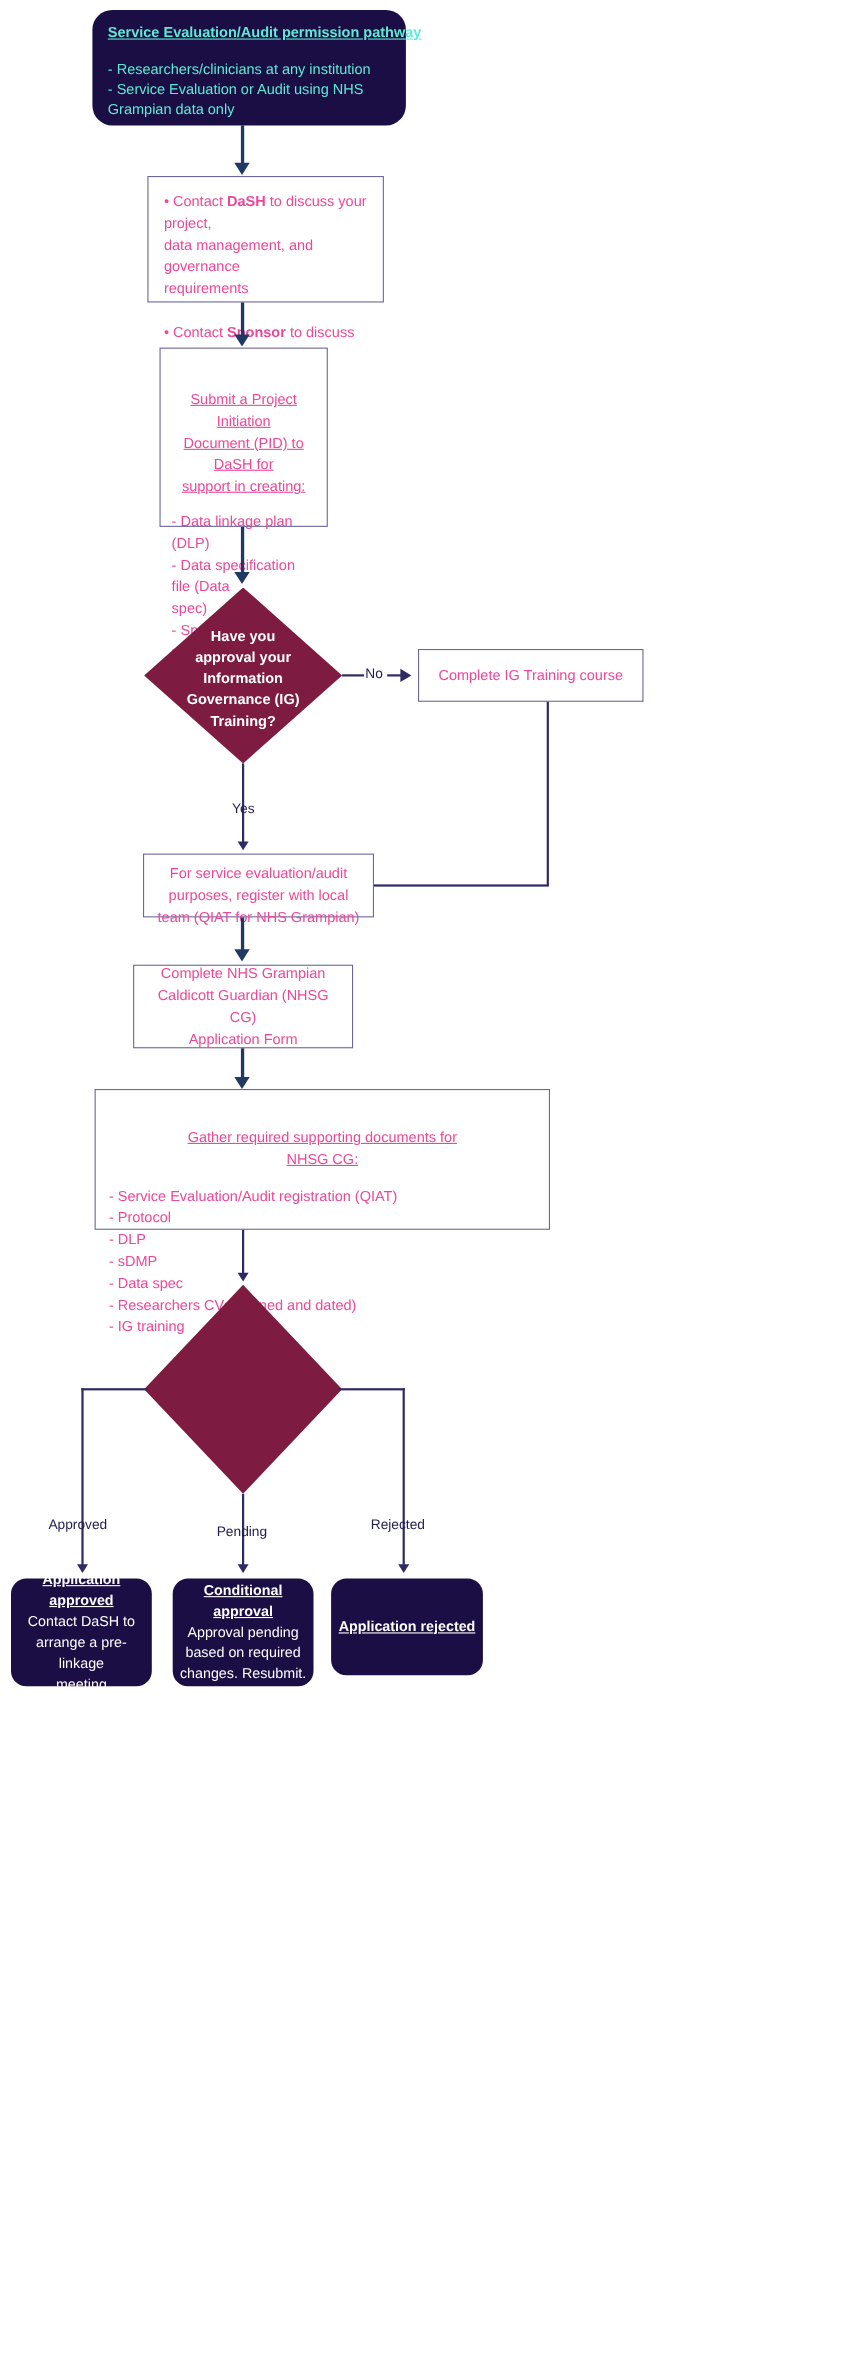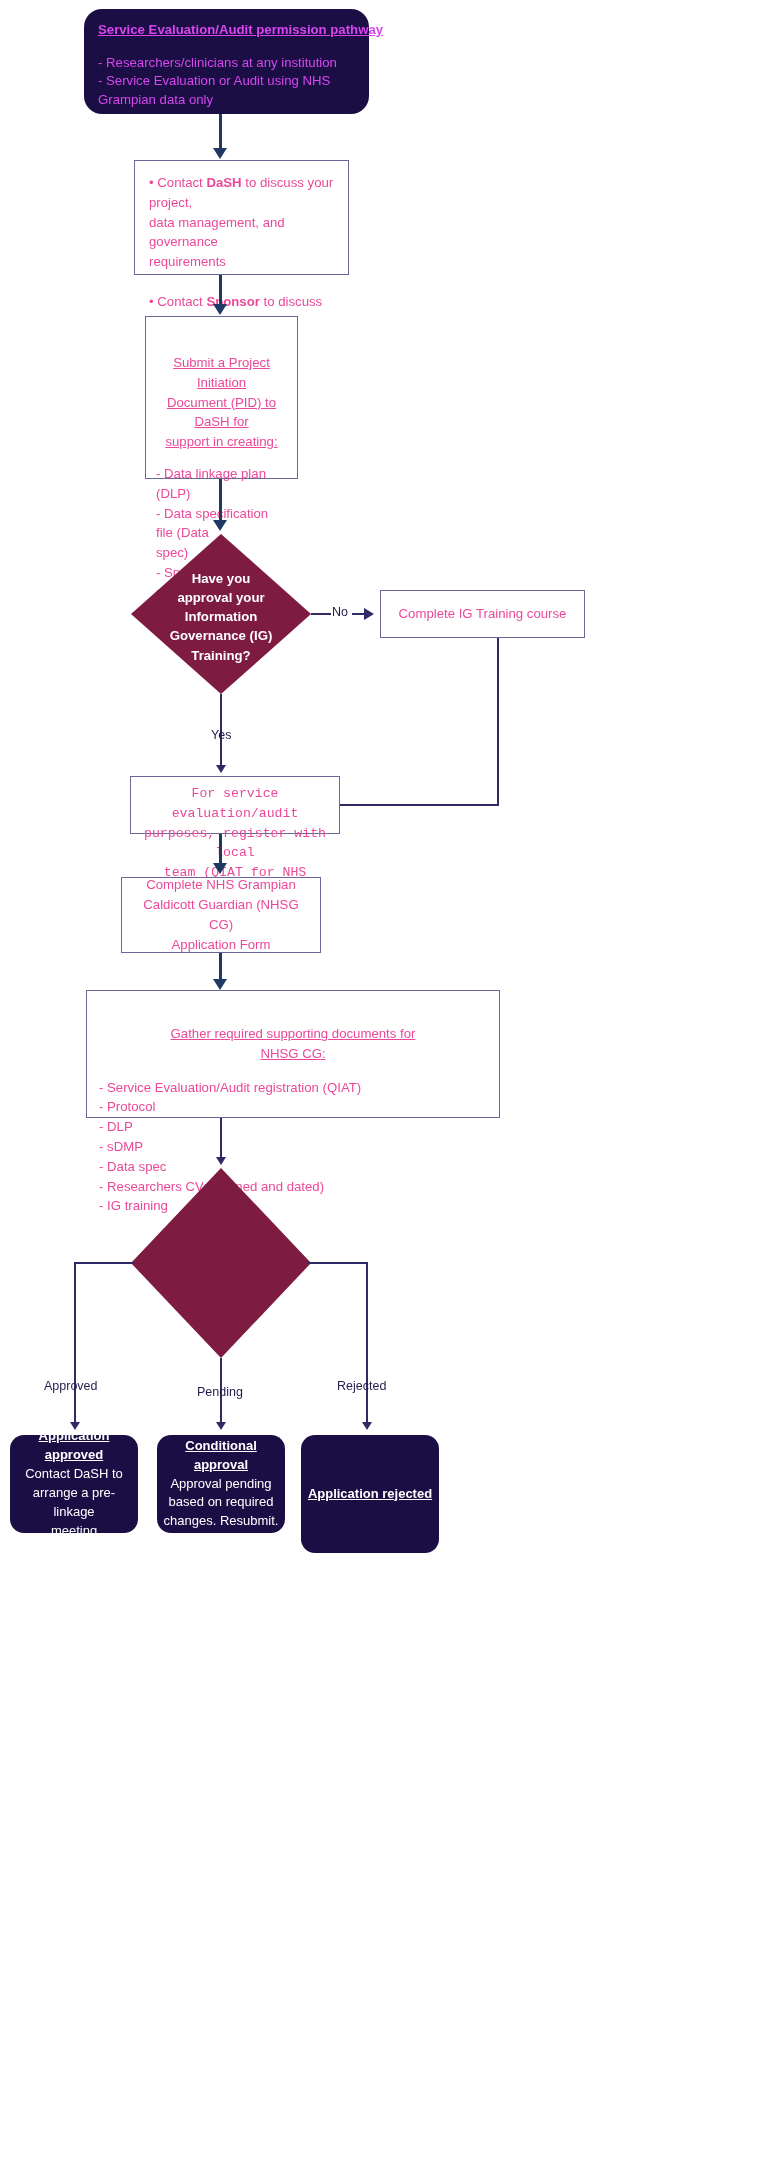--- a/index.html
+++ b/index.html
@@ -22,21 +22,21 @@
   }
 
   
   .node {
     position: absolute;
     box-sizing: border-box;
   }
 
   .rounded-dark {
     background: #1a0e45;
-    color: #d946ef;
+    color: #5eead4;
     border-radius: 18px;
     font-size: 13.2px;
     line-height: 1.42;
     padding: 12px 14px;
   }
   .rounded-dark .title {
     font-weight: bold;
     text-decoration: underline;
     display: block;
     margin-bottom: 14px;
@@ -216,21 +216,21 @@
   </div>
 
   <div class="vline thin" style="left:497px; top:638px; width:2px; height:167px;"></div>
   <div class="hline thin" style="left:340px; top:804px; width:159px; height:2px;"></div>
   <div class="arrow-left" style="left:329px; top:799px;"></div>
 
   <div class="vline thin" style="left:220px; top:694px; width:2px; height:75px;"></div>
   <div class="edge-label" style="left:211px; top:728px;">Yes</div>
   <div class="arrow-down small" style="left:216px; top:765px;"></div>
 
-  <div class="node box" style="left:130px; top:776px; width:210px; height:58px; padding:7px 10px;font-family:Liberation Mono, monospace;">
+  <div class="node box" style="left:130px; top:776px; width:210px; height:58px; padding:7px 10px;">
     <span class="line center">For service evaluation/audit</span>
     <span class="line center">purposes, register with local</span>
     <span class="line center">team (QIAT for NHS Grampian)</span>
   </div>
 
   <div class="vline" style="left:219px; top:834px; width:3px; height:33px;"></div>
   <div class="arrow-down" style="left:213px; top:863px;"></div>
 
   <div class="node box" style="left:121px; top:877px; width:200px; height:76px; display:flex; flex-direction:column; justify-content:center; padding:6px 10px;">
     <span class="line center">Complete NHS Grampian</span>
@@ -283,17 +283,17 @@
     <span class="line">meeting</span>
   </div>
 
   <div class="node outcome" style="left:157px; top:1435px; width:128px; height:98px;">
     <span class="title">Conditional approval</span>
     <span class="line">Approval pending</span>
     <span class="line">based on required</span>
     <span class="line">changes. Resubmit.</span>
   </div>
 
-  <div class="node outcome" style="left:301px; top:1435px; width:138px; height:118px;">
+  <div class="node outcome" style="left:301px; top:1435px; width:138px; height:88px;">
     <span class="title">Application rejected</span>
   </div>
 
 </div>
 
 </body></html>

